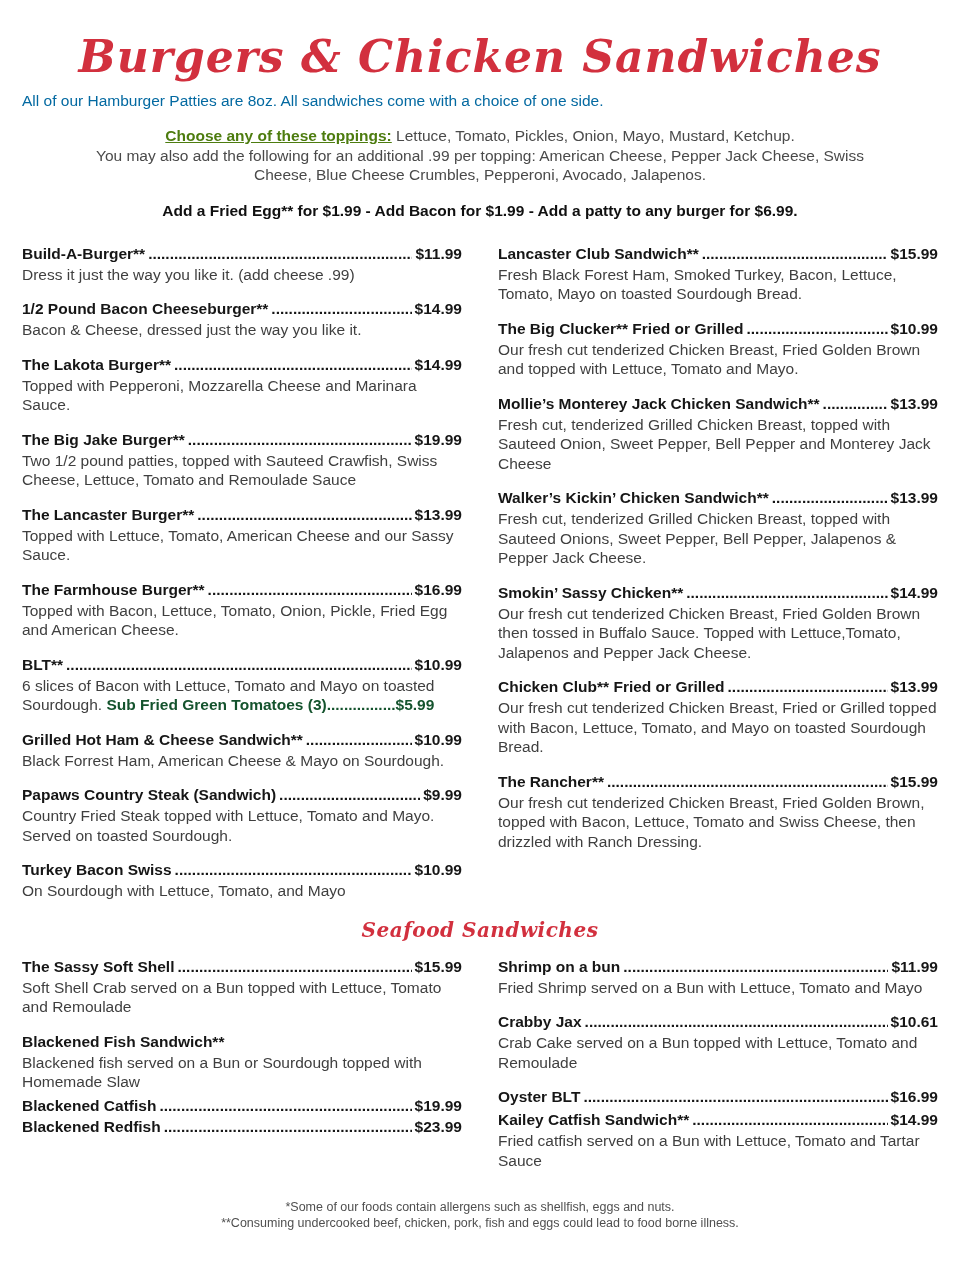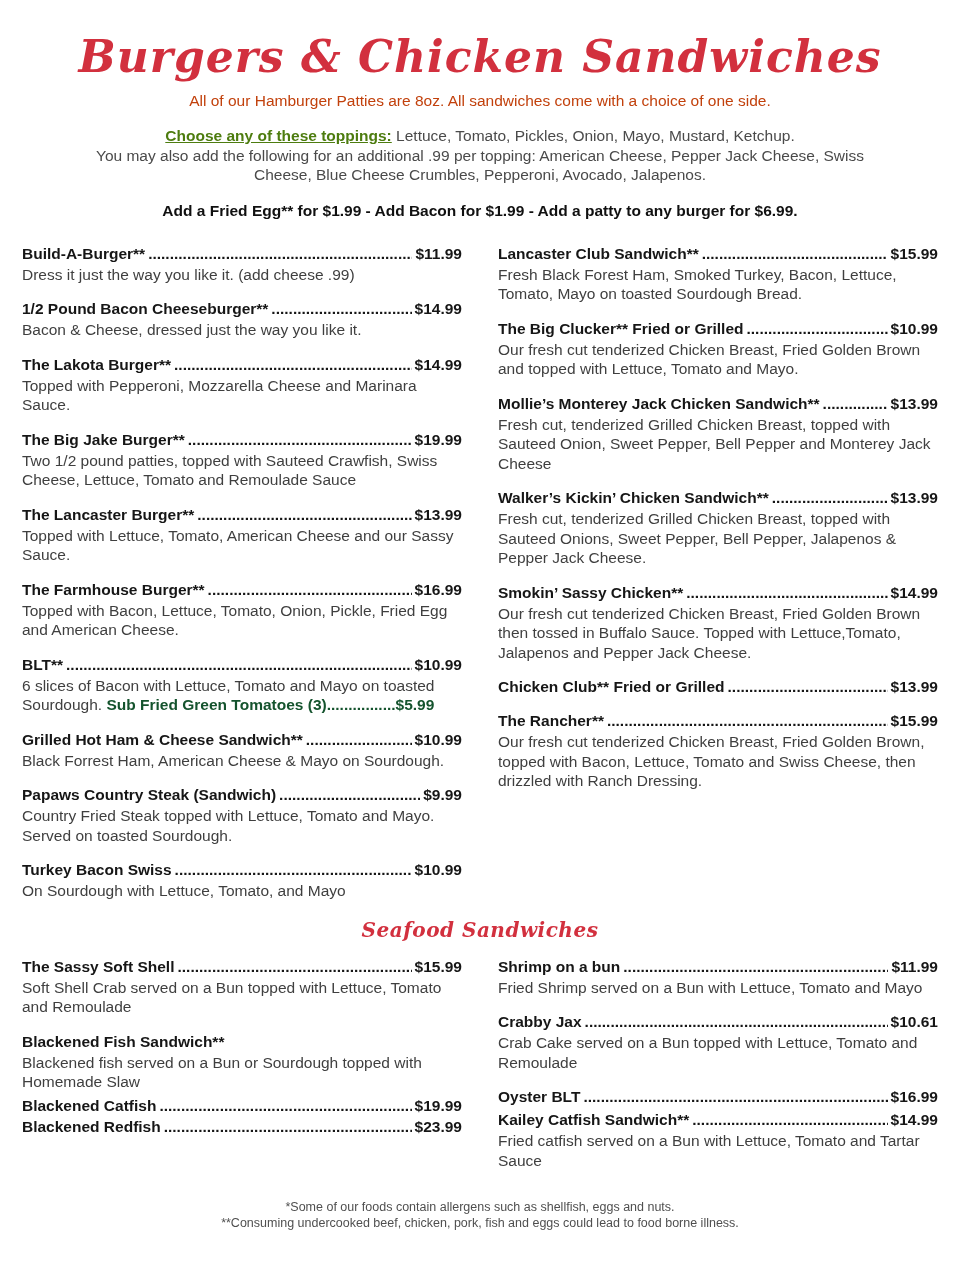--- a/index.html
+++ b/index.html
@@ -16,23 +16,22 @@
     font-family: "DejaVu Serif", serif;
     font-style: italic;
     font-weight: bold;
     color: #d2303e;
     font-size: 44px;
     line-height: 1.05;
     margin: 0 0 12px 0;
     letter-spacing: 1px;
   }
   .intro {
-    text-align: center;
-    font-size: 15.5px;
-    color: #c2410c;
+    font-size: 15.5px;
+    color: #0369a1;
     margin: 0 0 16px 0;
   }
   .toppings {
     text-align: center;
     font-size: 15.5px;
     color: #4a4a4a;
     line-height: 19.5px;
     margin: 0 60px 17px 60px;
   }
   .toppings .b { font-weight: bold; color: #4d7c0f; text-decoration: underline; }
@@ -241,20 +240,21 @@
         </div>
         <p class="desc">Our fresh cut tenderized Chicken Breast, Fried Golden Brown then tossed in Buffalo Sauce. Topped with Lettuce,Tomato, Jalapenos and Pepper Jack Cheese.</p>
       </div>
 
       <div class="item">
         <div class="nrow">
           <span class="iname">Chicken Club** Fried or Grilled</span>
           <span class="leader">........................................................................................................................................................................................................</span>
           <span class="price">$13.99</span>
         </div>
+        <p class="desc">Our fresh cut tenderized Chicken Breast, Fried or Grilled topped with Bacon, Lettuce, Tomato, and Mayo on toasted Sourdough Bread.</p>
       </div>
 
       <div class="item">
         <div class="nrow">
           <span class="iname">The Rancher**</span>
           <span class="leader">........................................................................................................................................................................................................</span>
           <span class="price">$15.99</span>
         </div>
         <p class="desc">Our fresh cut tenderized Chicken Breast, Fried Golden Brown, topped with Bacon, Lettuce, Tomato and Swiss Cheese, then drizzled with Ranch Dressing.</p>
       </div>

